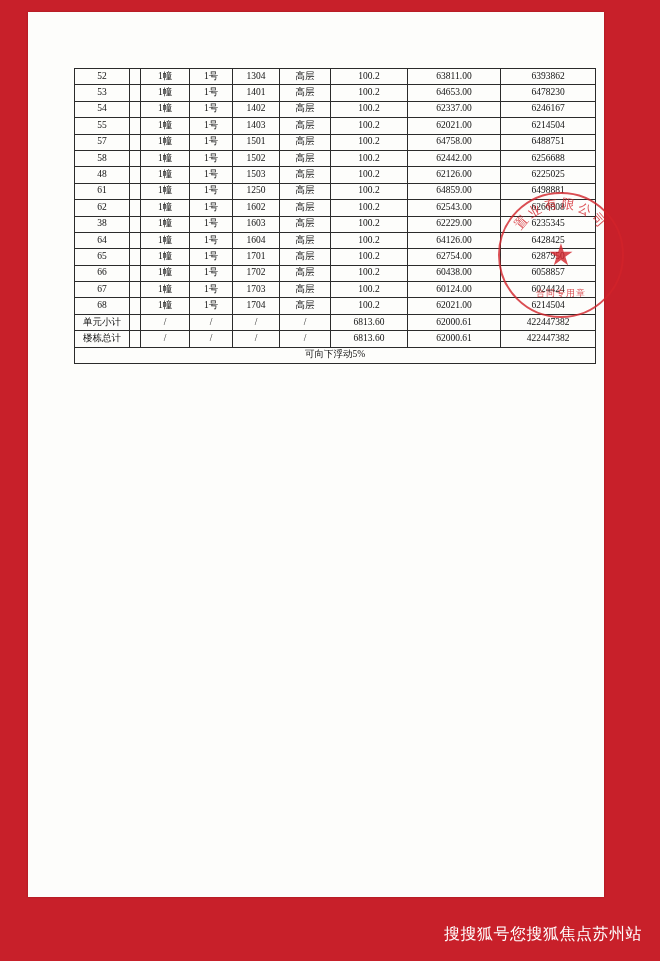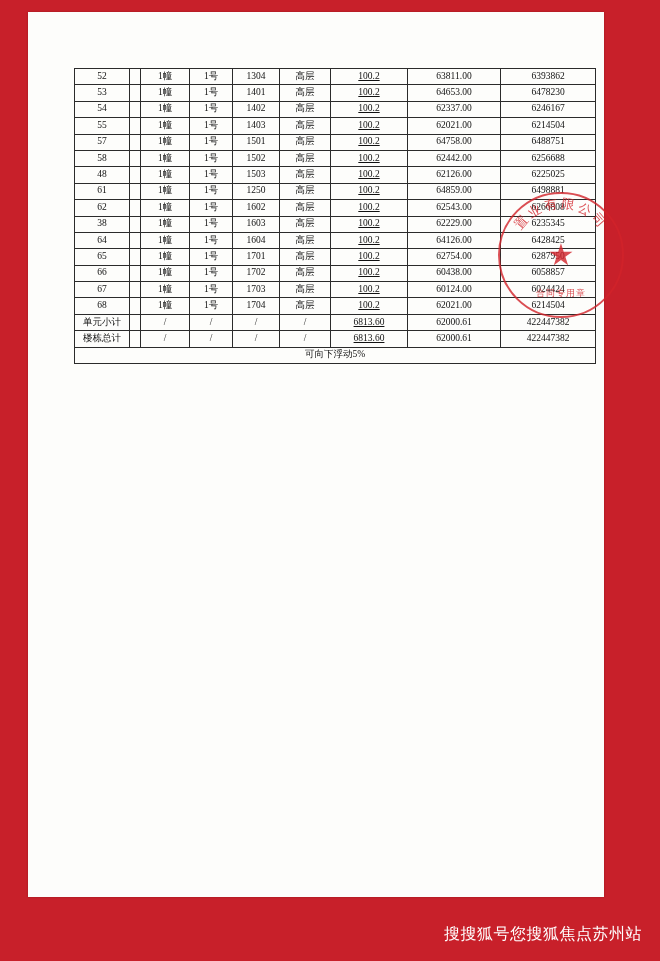--- a/index.html
+++ b/index.html
@@ -48,21 +48,21 @@
     color: #111;
     font-family: "Liberation Serif", serif;
     white-space: nowrap;
     overflow: hidden;
   }
   td.c-idx { width: 54px; }
   td.c-bld { width: 48px; }
   td.c-unit { width: 42px; }
   td.c-room { width: 46px; }
   td.c-type { width: 50px; }
-  td.c-area { width: 76px; text-decoration: underline; }
+  td.c-area { width: 76px; }
   td.c-price { width: 92px; }
   td.c-total { width: 94px; border-radius: 8px; }
   td.spacer-col {
     border: none;
     width: 10px;
   }
   tr.sum-row td {
     height: 15.4px;
   }
   td.label-cell {

